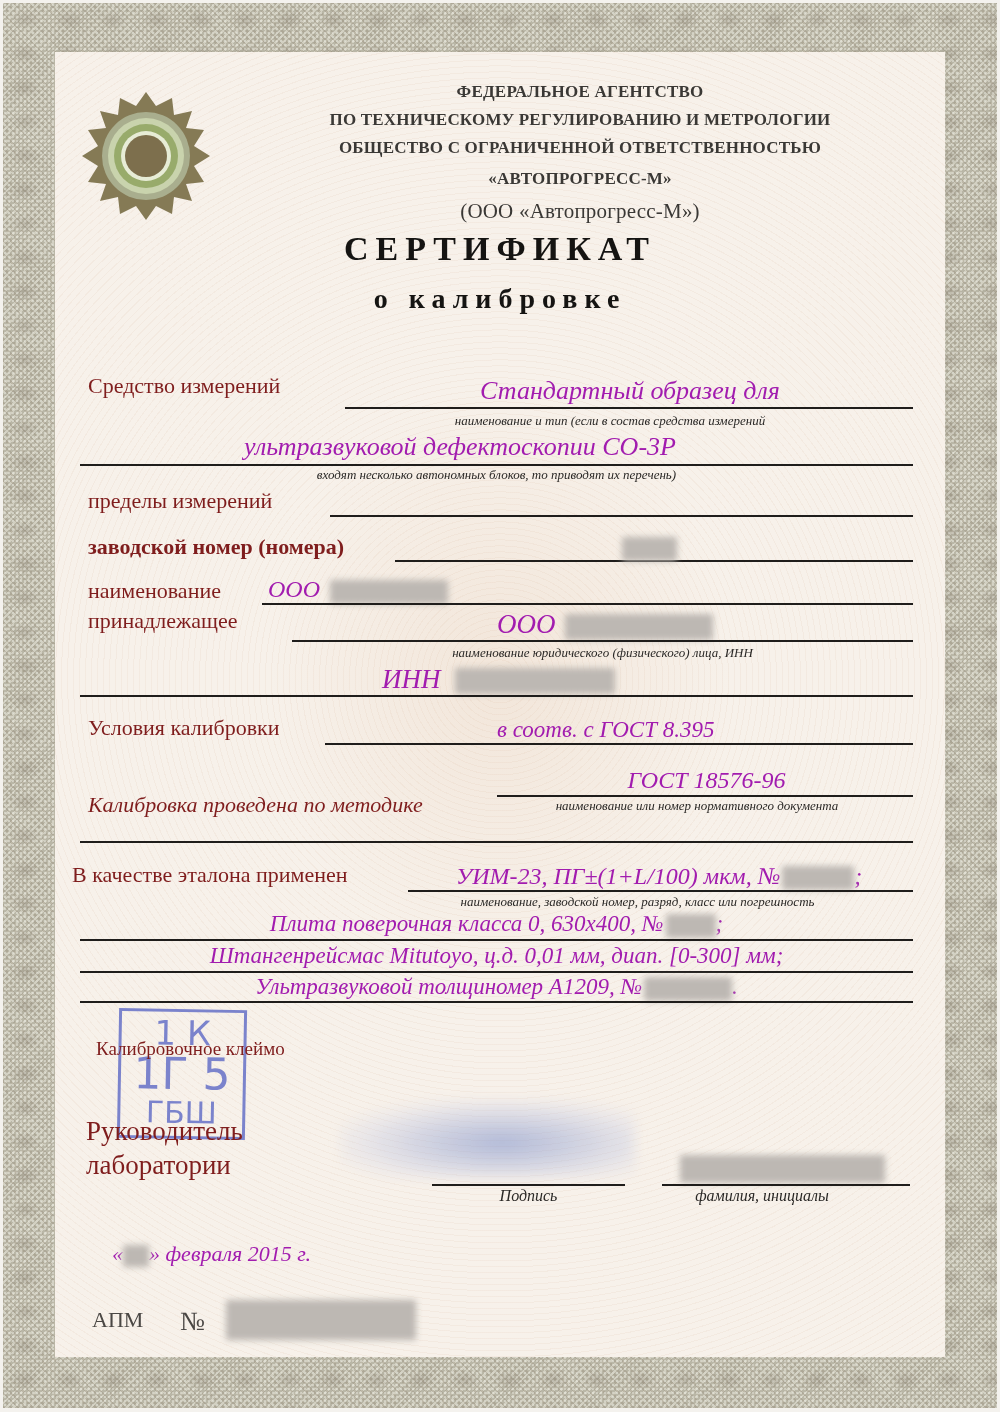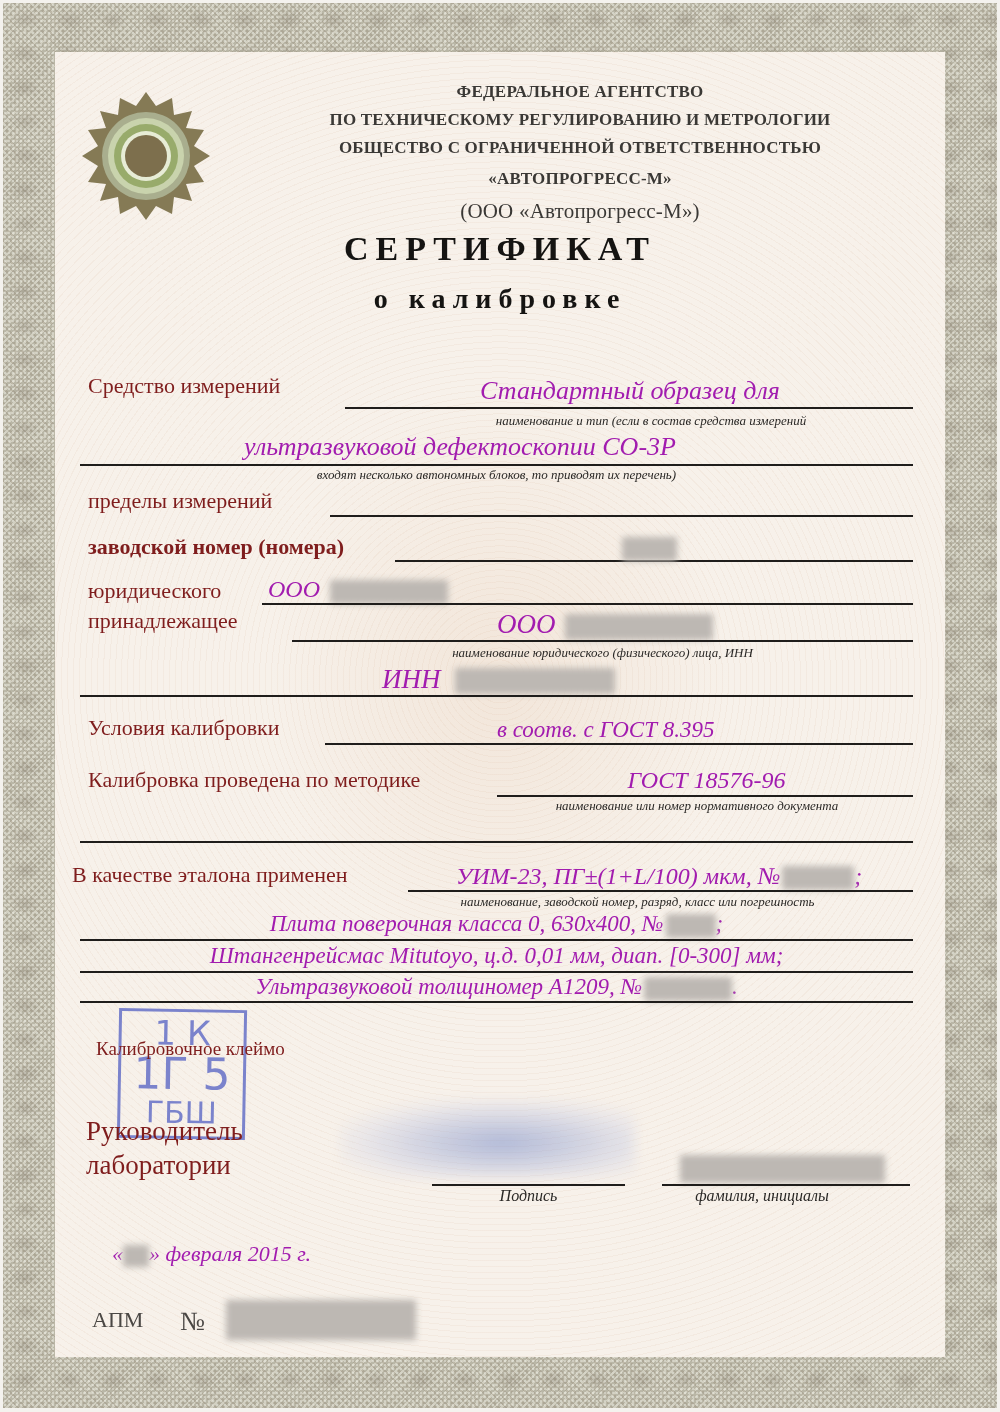--- a/index.html
+++ b/index.html
@@ -99,52 +99,52 @@
 <div class="hdr" style="top:138px;">ОБЩЕСТВО С ОГРАНИЧЕННОЙ ОТВЕТСТВЕННОСТЬЮ</div>
 <div class="hdr" style="top:169px;">«АВТОПРОГРЕСС-М»</div>
 <div class="hdr sub" style="top:199px; font-size:21px;">(ООО «Автопрогресс-М»)</div>
 
 <div class="title" style="top:230px; font-size:34px; letter-spacing:7px;">СЕРТИФИКАТ</div>
 <div class="title" style="top:283px; font-size:28px; letter-spacing:7px;">о калибровке</div>
 
 <div class="label" style="left:88px; top:373px;">Средство измерений</div>
 <div class="val" style="left:345px; width:570px; top:376px; font-size:26px;">Стандартный образец для</div>
 <div class="line" style="left:345px; width:568px; top:407px;"></div>
-<div class="hint" style="left:366px; width:570px; top:413px;">наименование и тип (если в состав средства измерений</div>
+<div class="hint" style="left:325px; width:570px; top:413px;">наименование и тип (если в состав средства измерений</div>
 <div class="val" style="left:80px; width:760px; top:432px; font-size:26px;">ультразвуковой дефектоскопии СО-3Р</div>
 <div class="line" style="left:80px; width:833px; top:464px;"></div>
 <div class="hint" style="left:80px; width:833px; top:467px;">входят несколько автономных блоков, то приводят их перечень)</div>
 
 <div class="label" style="left:88px; top:488px;">пределы измерений</div>
 <div class="line" style="left:330px; width:583px; top:515px;"></div>
 
 <div class="label" style="left:88px; top:534px;font-weight:bold;">заводской номер (номера)</div>
 <div class="line" style="left:395px; width:518px; top:560px;"></div>
 <span class="blur" style="position:absolute; left:622px; top:537px; width:55px; height:24px;"></span>
 
-<div class="label" style="left:88px; top:578px;">юридического</div>
+<div class="label" style="left:88px; top:578px;">наименование</div>
 <div class="val" style="left:268px; top:576px;">ООО</div>
 <span class="blur" style="position:absolute; left:330px; top:580px; width:118px; height:24px;"></span>
 <div class="line" style="left:262px; width:651px; top:603px;"></div>
 
 <div class="label" style="left:88px; top:608px;">принадлежащее</div>
 <div class="val" style="left:497px; top:609px; font-size:27px;">ООО</div>
 <span class="blur" style="position:absolute; left:565px; top:614px; width:148px; height:26px;"></span>
 <div class="line" style="left:292px; width:621px; top:640px;"></div>
 <div class="hint" style="left:292px; width:621px; top:645px;">наименование юридического (физического) лица, ИНН</div>
 
 <div class="val" style="left:382px; top:664px; font-size:27px;">ИНН</div>
 <span class="blur" style="position:absolute; left:455px; top:668px; width:160px; height:26px;"></span>
 <div class="line" style="left:80px; width:833px; top:695px;"></div>
 
 <div class="label" style="left:88px; top:715px;">Условия калибровки</div>
 <div class="val" style="left:497px; top:717px; font-size:23px;">в соотв. с ГОСТ 8.395</div>
 <div class="line" style="left:325px; width:588px; top:743px;"></div>
 
-<div class="label" style="left:88px; top:767px;">Калибровка проведена по методике</div>
+<div class="label" style="left:88px; top:792px;font-style:italic;">Калибровка проведена по методике</div>
 <div class="val" style="left:500px; width:413px; top:767px;">ГОСТ 18576-96</div>
 <div class="line" style="left:497px; width:416px; top:795px;"></div>
 <div class="hint" style="left:497px; width:400px; top:798px;">наименование или номер нормативного документа</div>
 <div class="line" style="left:80px; width:833px; top:841px;"></div>
 
 <div class="label" style="left:72px; top:862px;">В качестве эталона применен</div>
 <div class="val" style="left:456px; top:863px;">
   <span>УИМ-23,  ПГ±(1+L/100) мкм, №</span><span class="blur" style="width:72px; height:24px; margin-left:2px;"></span><span>;</span>
 </div>
 <div class="line" style="left:408px; width:505px; top:890px;"></div>

